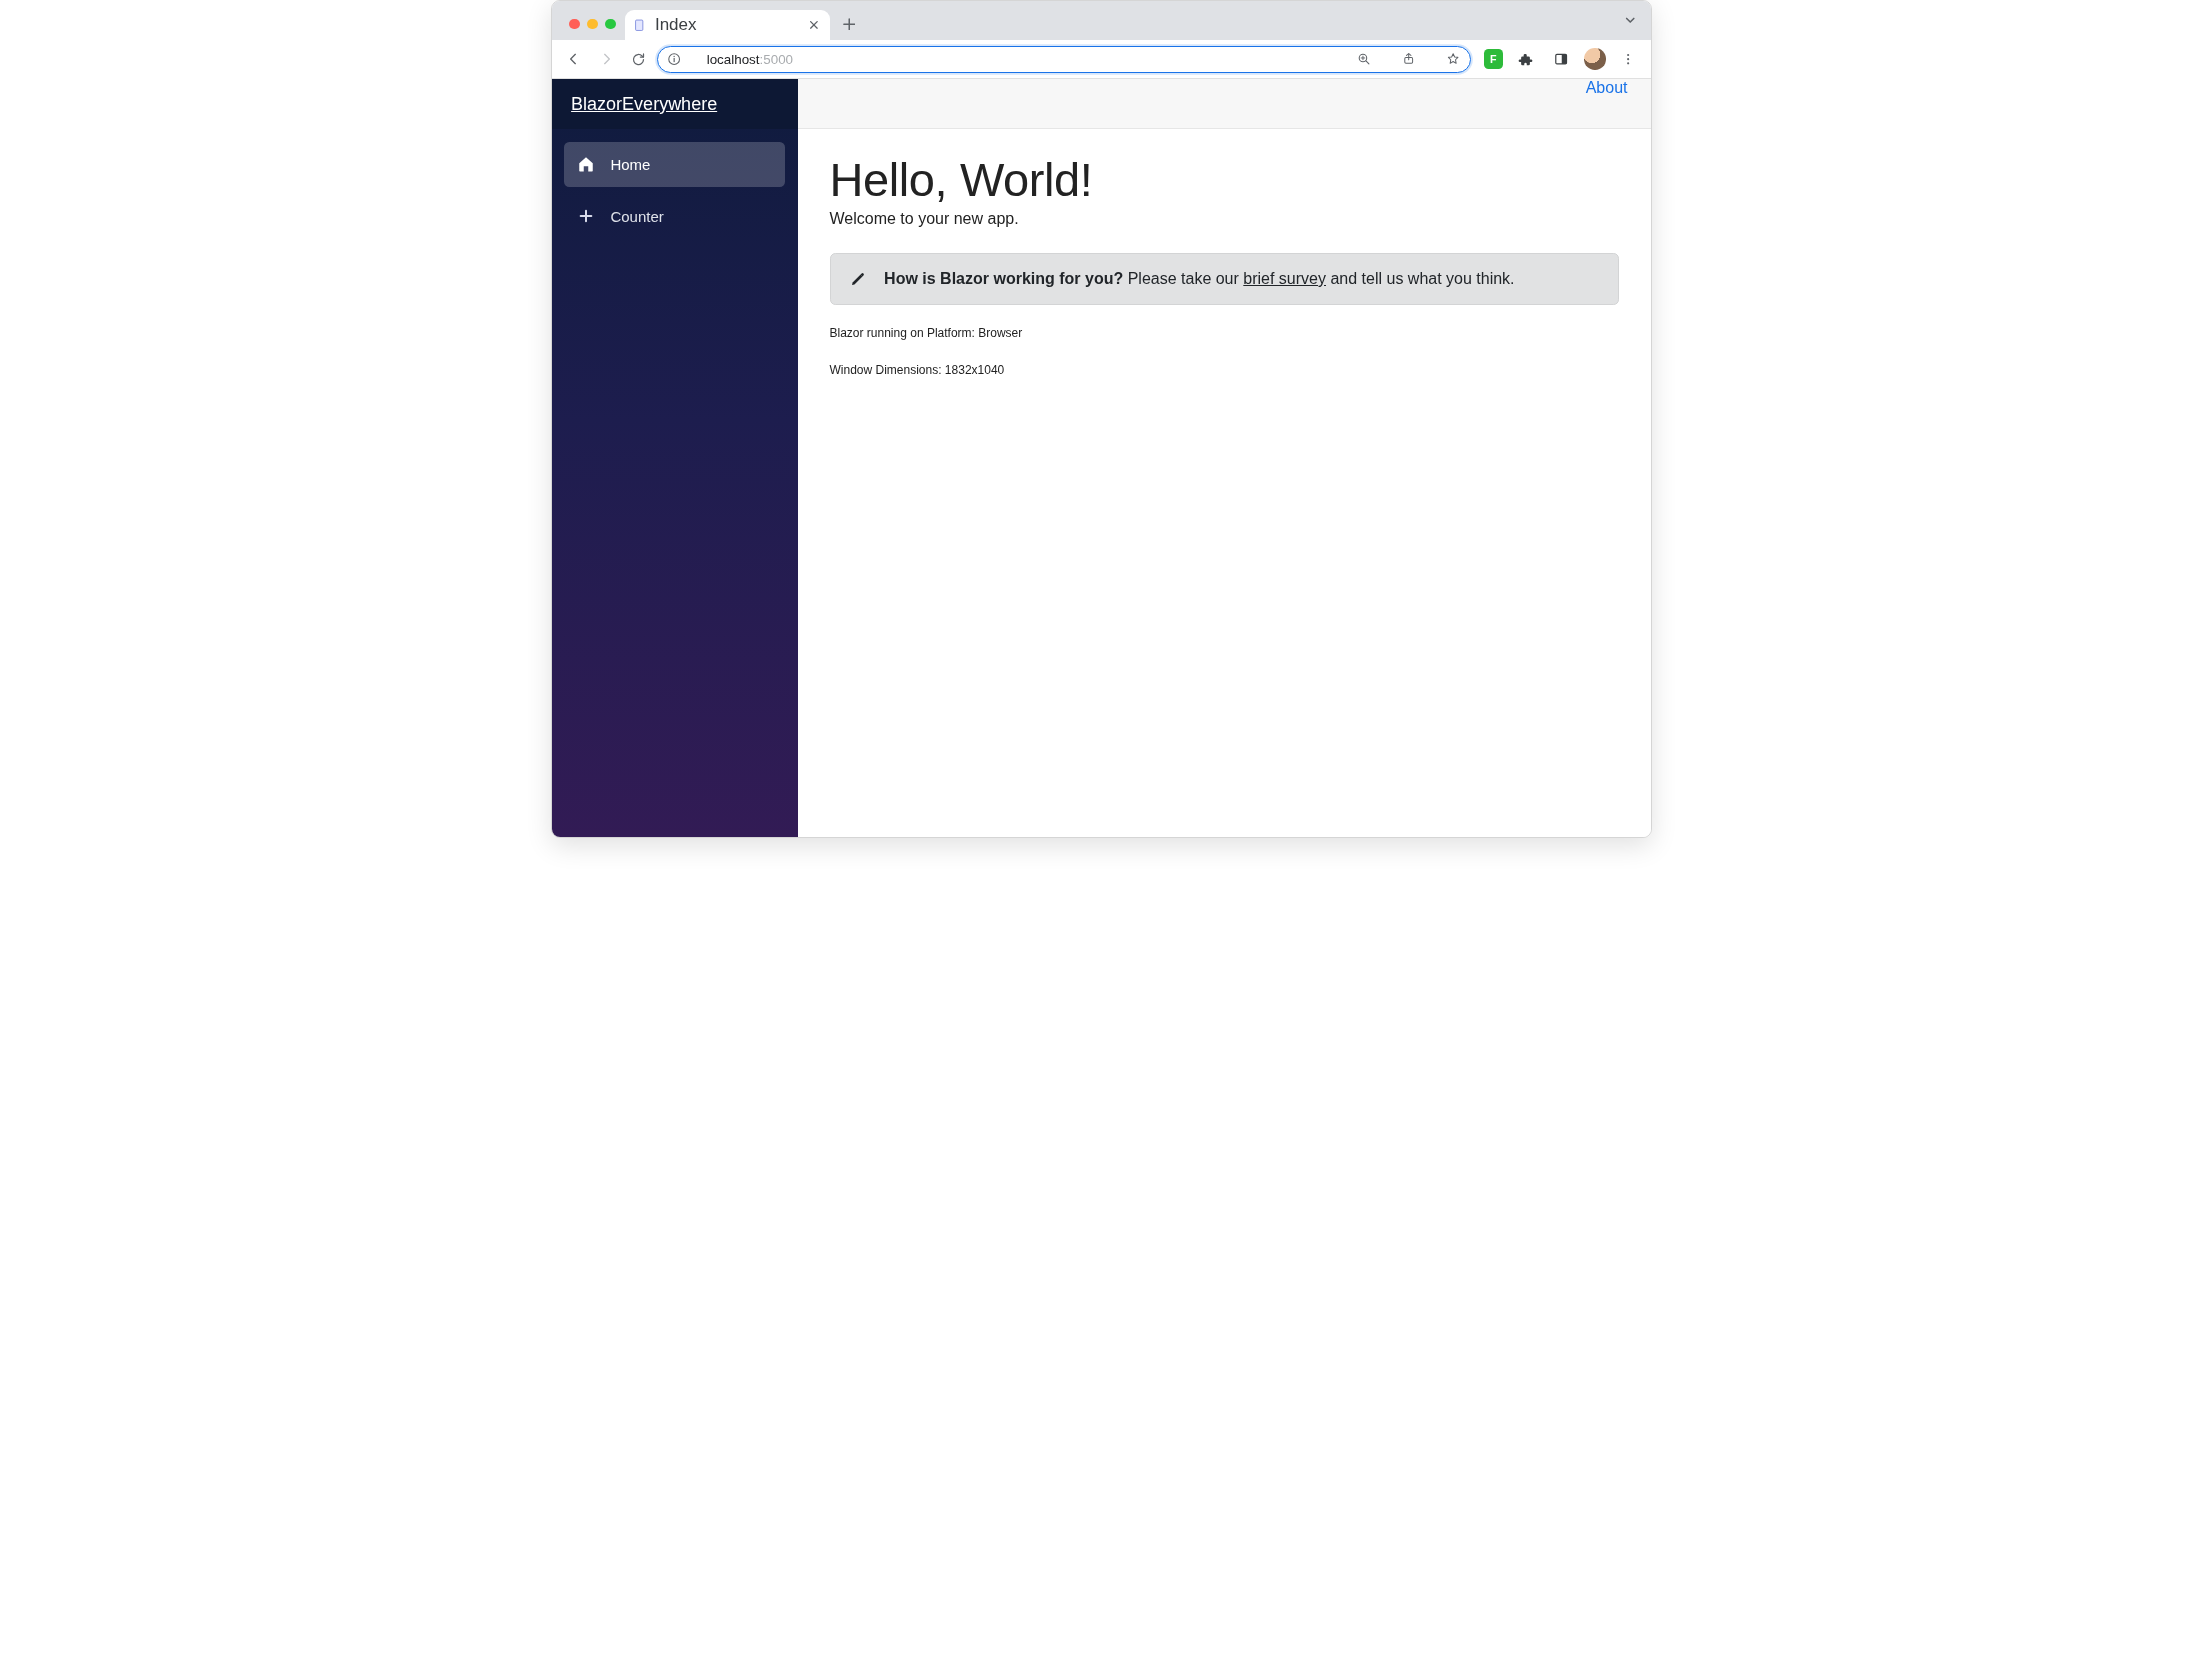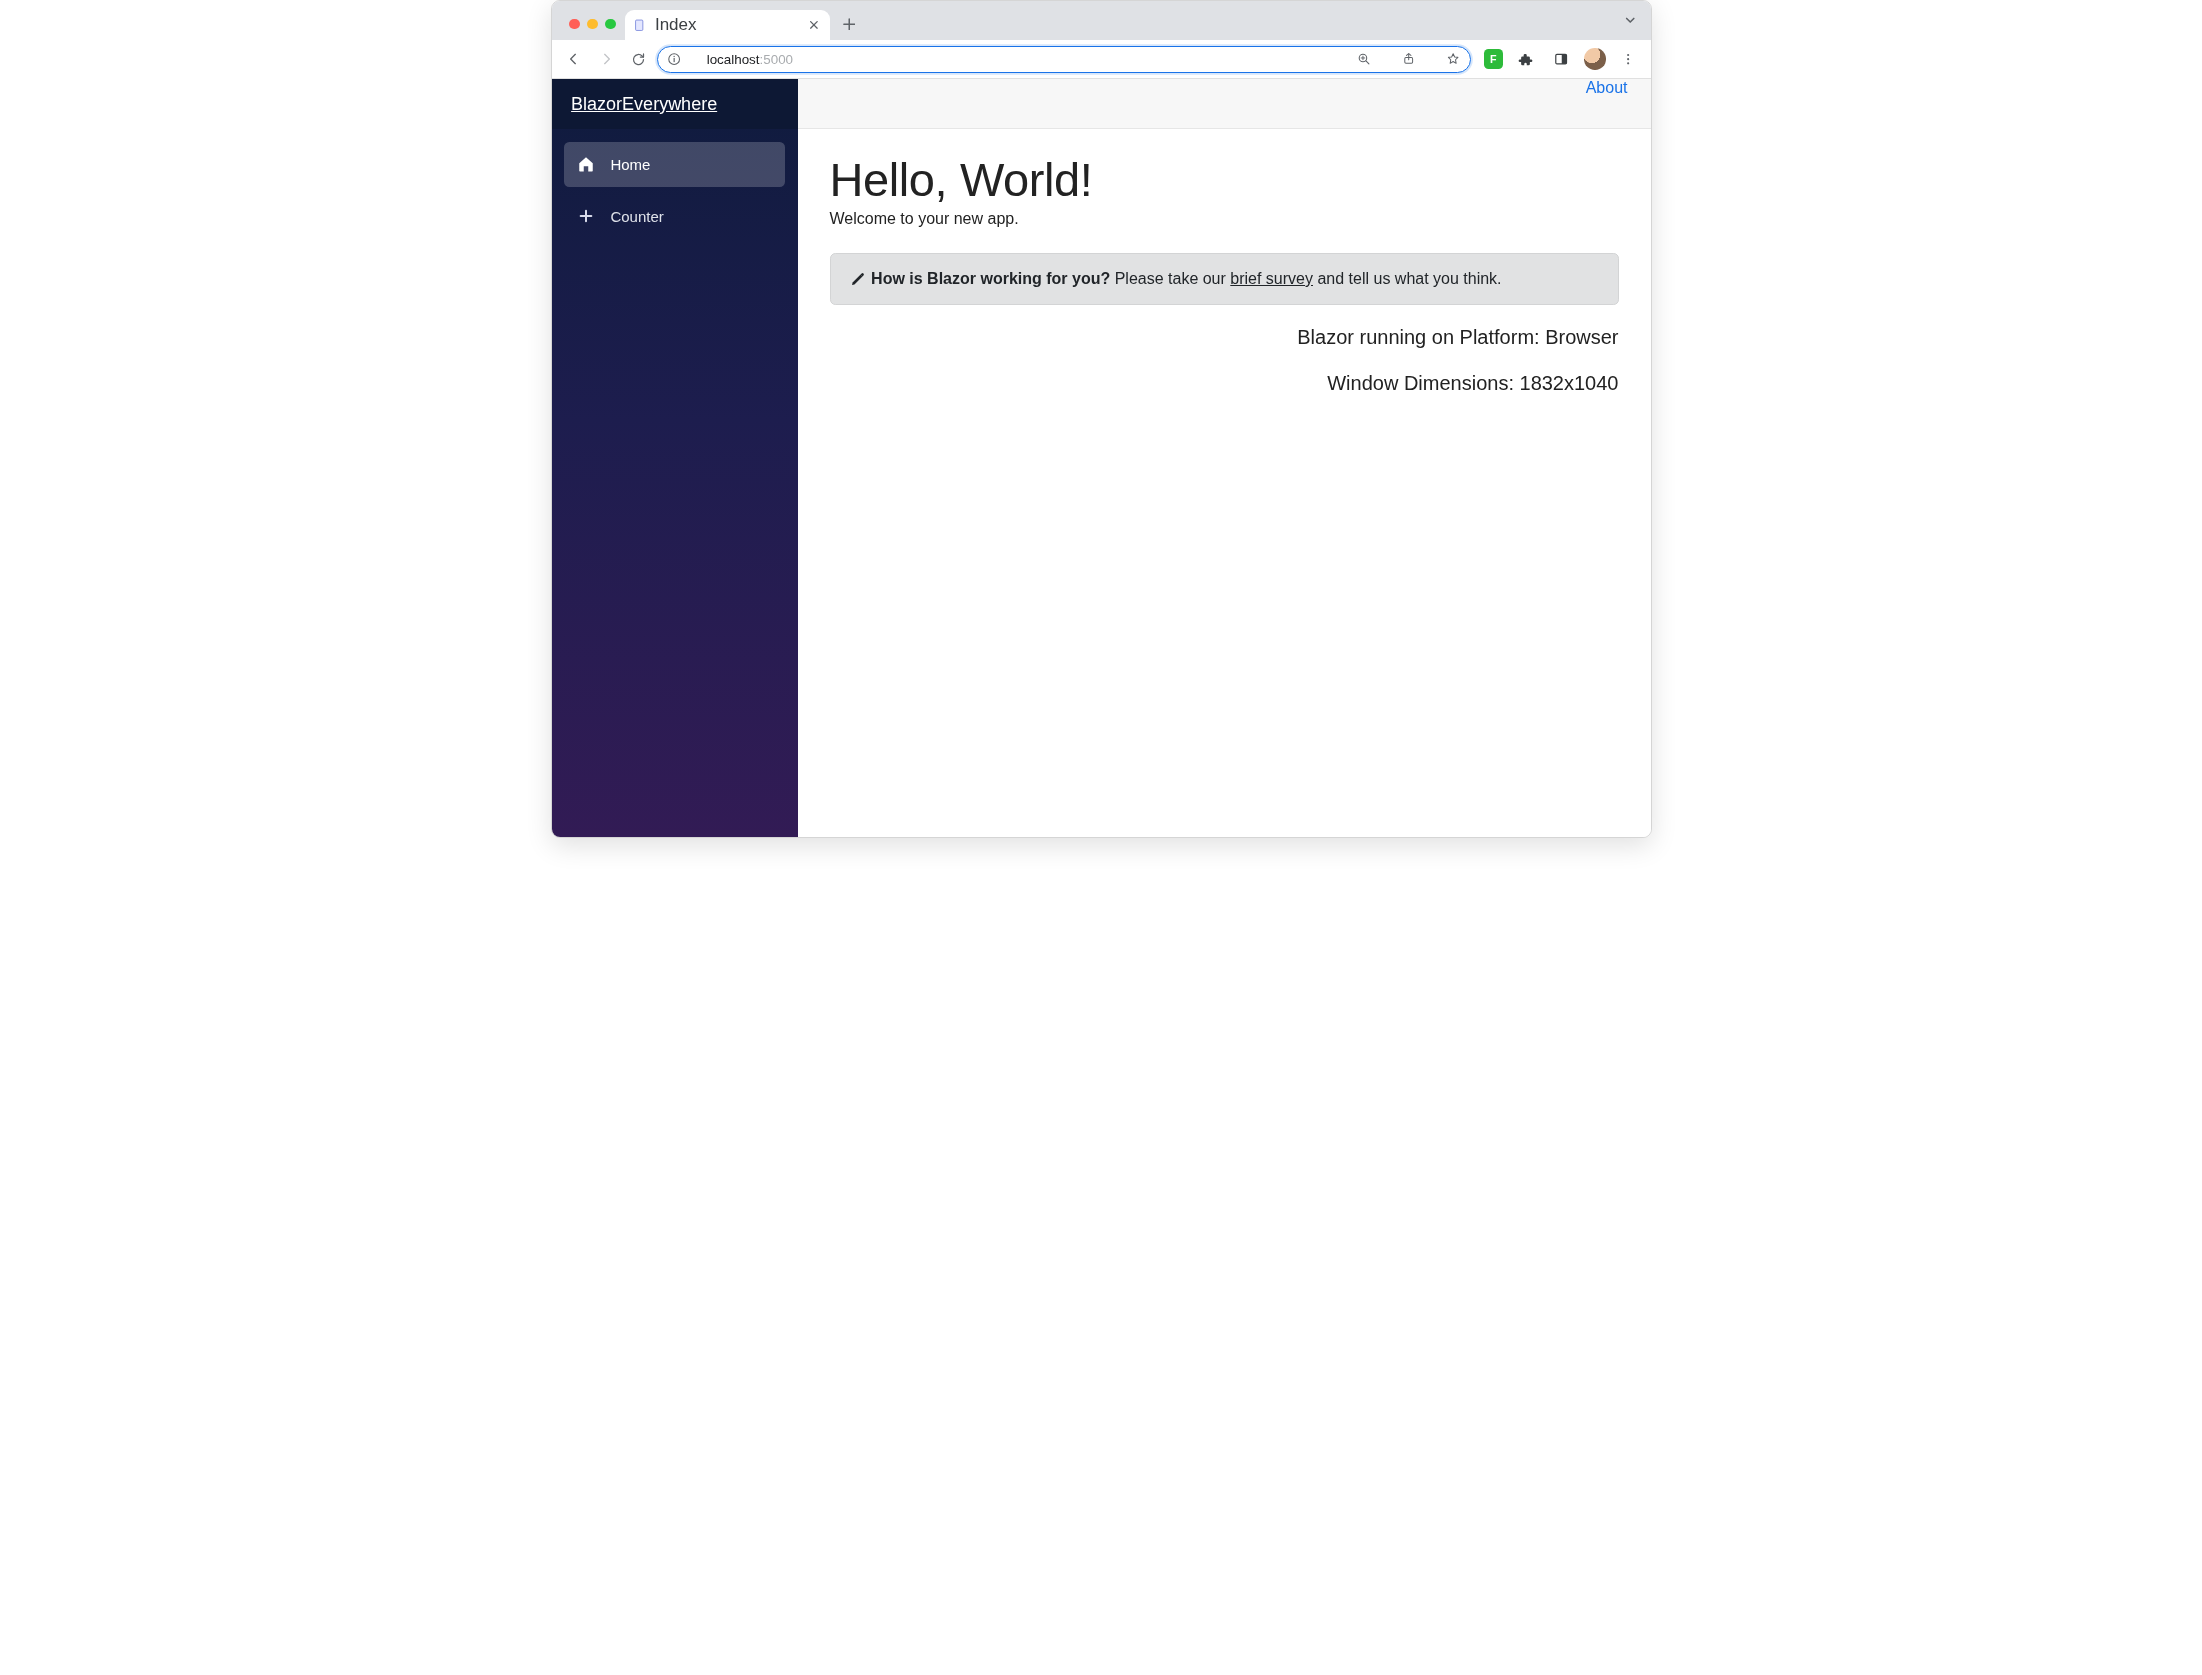--- a/index.html
+++ b/index.html
@@ -136,28 +136,28 @@
   .content { padding: 23px 32px; color:#222; }
   .content h1 { font-size:47px; font-weight:400; letter-spacing:-0.4px; margin-bottom:3px; }
   .content .welcome { font-size:16px; margin-bottom:25px; }
   .alert {
     background:#e1e2e3;
     border:0.9px solid #d3d4d5;
     border-radius:5.3px;
     padding:16px 19.6px;
     display:flex;
     align-items:center;
-    gap:5px;
+    gap:18px;
     font-size:16px;
     color:#212529;
     margin-bottom: 21.4px;
   }
   .alert .strong { font-weight:700; }
   .alert a { color:#212529; text-decoration: underline; cursor:pointer; }
-  .content p { font-size:20px; margin-bottom:23px;text-align:right; }
+  .content p { font-size:12px; margin-bottom:23px; }
 
   svg { display:block; }
 </style>
 </head>
 <body>
 
 <div class="browser-window">
 
   <div class="tab-strip">
     <div class="traffic-lights">

